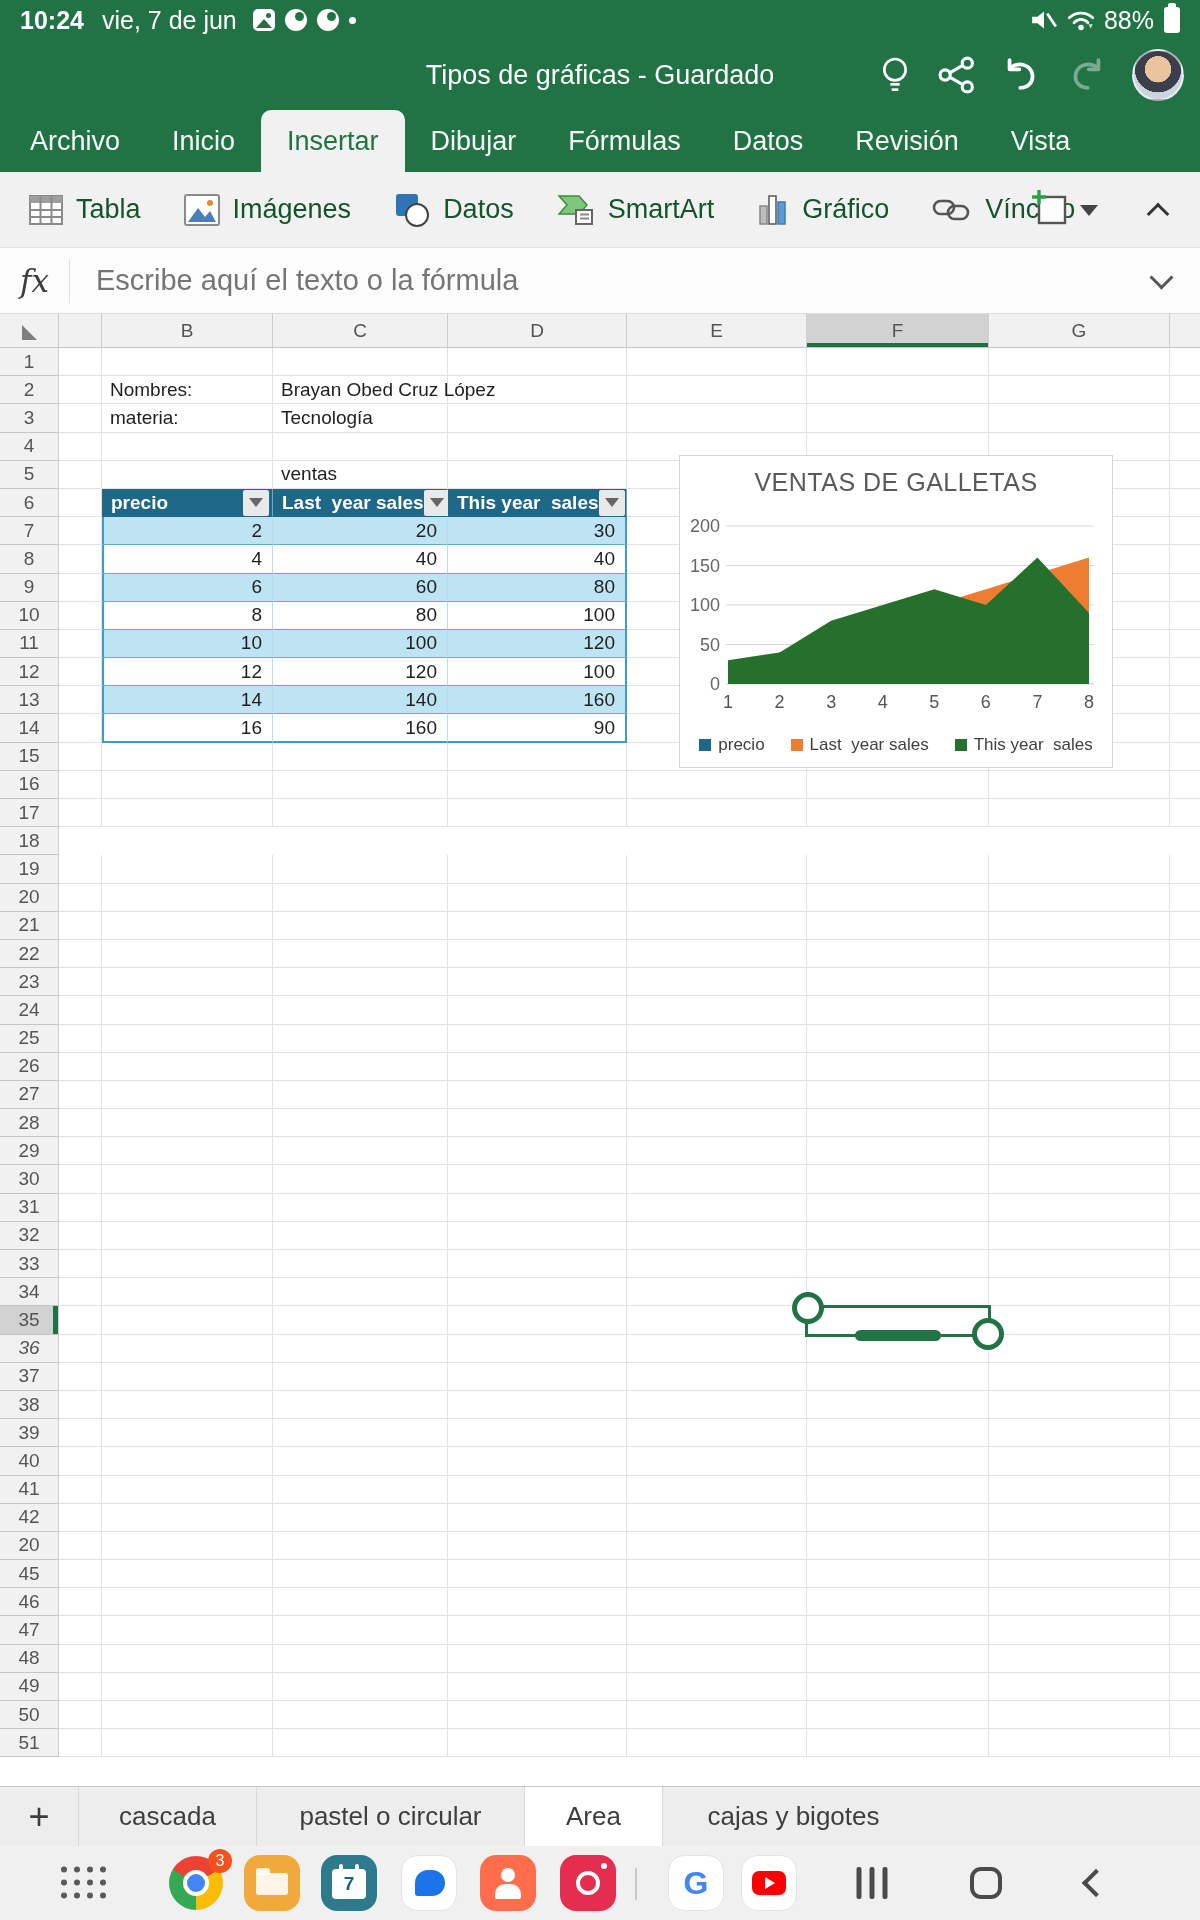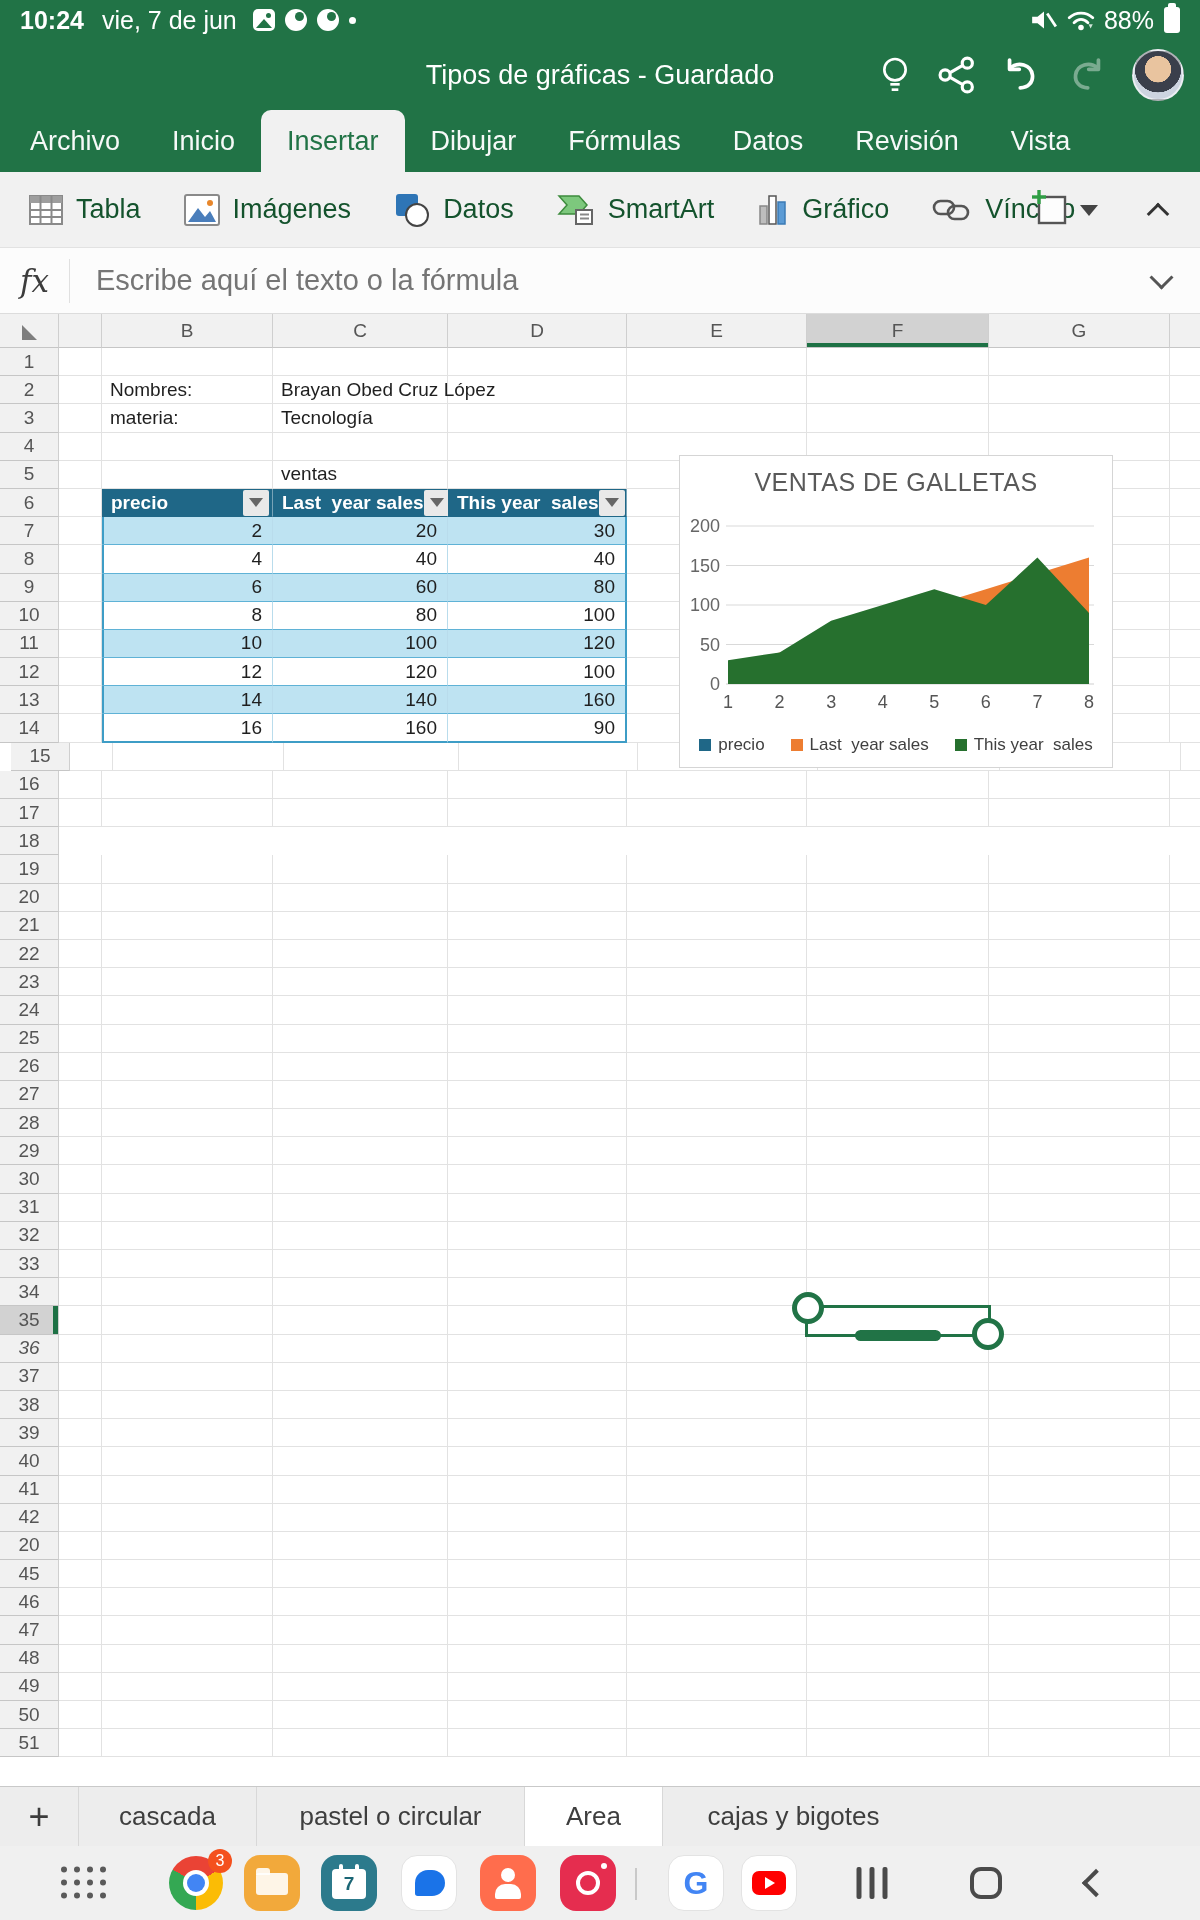--- a/index.html
+++ b/index.html
@@ -444,21 +444,21 @@
         <div class="gc" style="width: 43px; height: 28.2px;"></div>
         <div class="gc numcell tcell tleft tbot" style="width: 171px; height: 28.2px;">16</div>
         <div class="gc numcell tcell tbot" style="width: 175px; height: 28.2px;">160</div>
         <div class="gc numcell tcell tright tbot" style="width: 179px; height: 28.2px;">90</div>
         <div class="gc" style="width: 180px; height: 28.2px;"></div>
         <div class="gc" style="width: 182px; height: 28.2px;"></div>
         <div class="gc" style="width: 181px; height: 28.2px;"></div>
         <div class="gc" style="width: 41px; height: 28.2px;"></div>
       </div>
       <div class="grow" style="height: 28.2px;">
-        <div class="gc hcell rowhdr" style="width: 59px; height: 28.2px; margin-left: 11px;">15</div>
+        <div class="gc hcell rowhdr" style="width: 59px; height: 28.2px;">15</div>
         <div class="gc" style="width: 43px; height: 28.2px;"></div>
         <div class="gc" style="width: 171px; height: 28.2px;"></div>
         <div class="gc" style="width: 175px; height: 28.2px;"></div>
         <div class="gc" style="width: 179px; height: 28.2px;"></div>
         <div class="gc" style="width: 180px; height: 28.2px;"></div>
         <div class="gc" style="width: 182px; height: 28.2px;"></div>
         <div class="gc" style="width: 181px; height: 28.2px;"></div>
         <div class="gc" style="width: 41px; height: 28.2px;"></div>
       </div>
       <div class="grow" style="height: 28.2px;">

